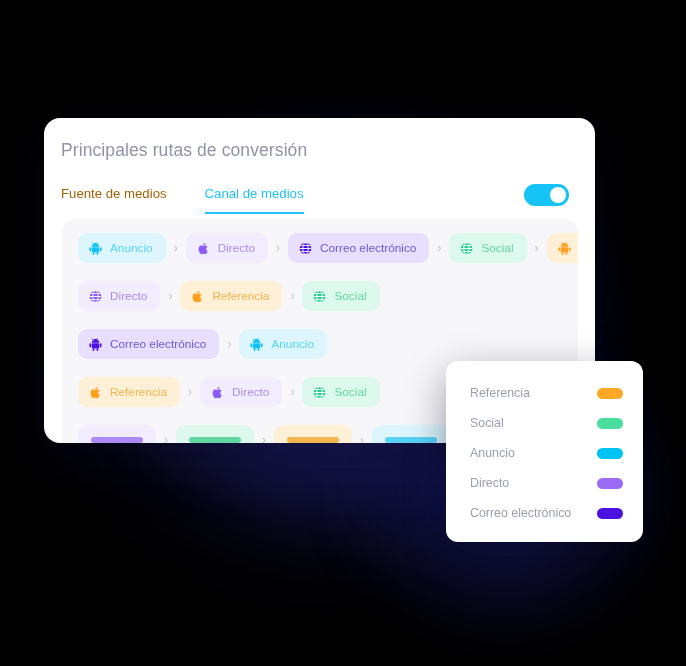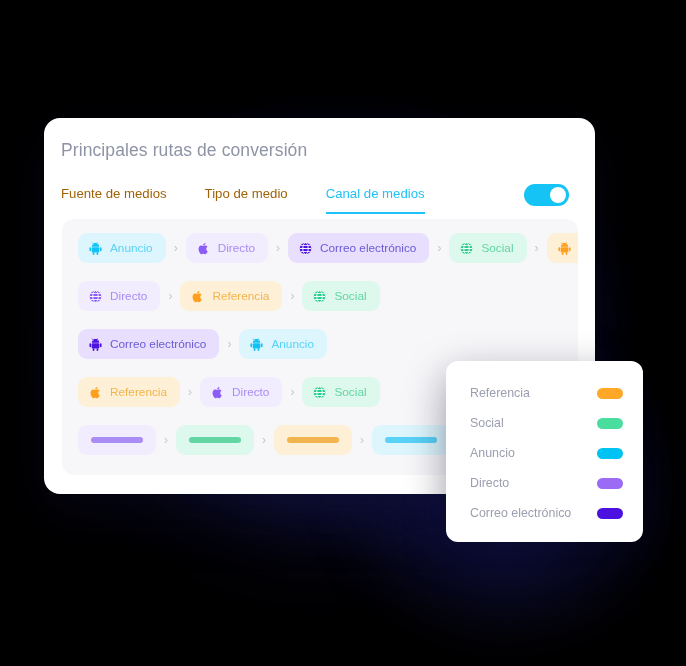--- a/index.html
+++ b/index.html
@@ -52,21 +52,21 @@
     background: radial-gradient(closest-side, rgba(52,44,140,0.60) 0%, rgba(30,24,90,0.30) 60%, rgba(0,0,0,0) 100%);
     filter: blur(22px);
   }
 
   
   .card {
     position: absolute;
     left: 44px;
     top: 118px;
     width: 551px;
-    height: 376px;
+    height: 325px;
     background: #ffffff;
     border-radius: 16px;
     box-shadow: 0 18px 54px rgba(10,10,40,0.45);
     overflow: hidden;
   }
 
   .card-title {
     position: absolute;
     left: 17px;
     top: 22px;
@@ -227,21 +227,20 @@
   <div class="glow-b"></div>
   <div class="glow-c"></div>
 </div>
 
 <div class="card">
 
   <div class="card-title">Principales rutas de conversión</div>
 
   <div class="tabs" id="tab-bar">
       <div class="tab">Fuente de medios</div>
-      <div class="tab">Tipo de medio</div>
       <div class="tab active">Canal de medios</div>
     </div>
 
   <div class="toggle">
     <div class="knob"></div>
   </div>
 
   <div class="panel" id="paths-panel">
       <div class="path-row r0">
         <div class="chip" style="background: rgb(221, 246, 253); color: rgb(89, 210, 247);">

